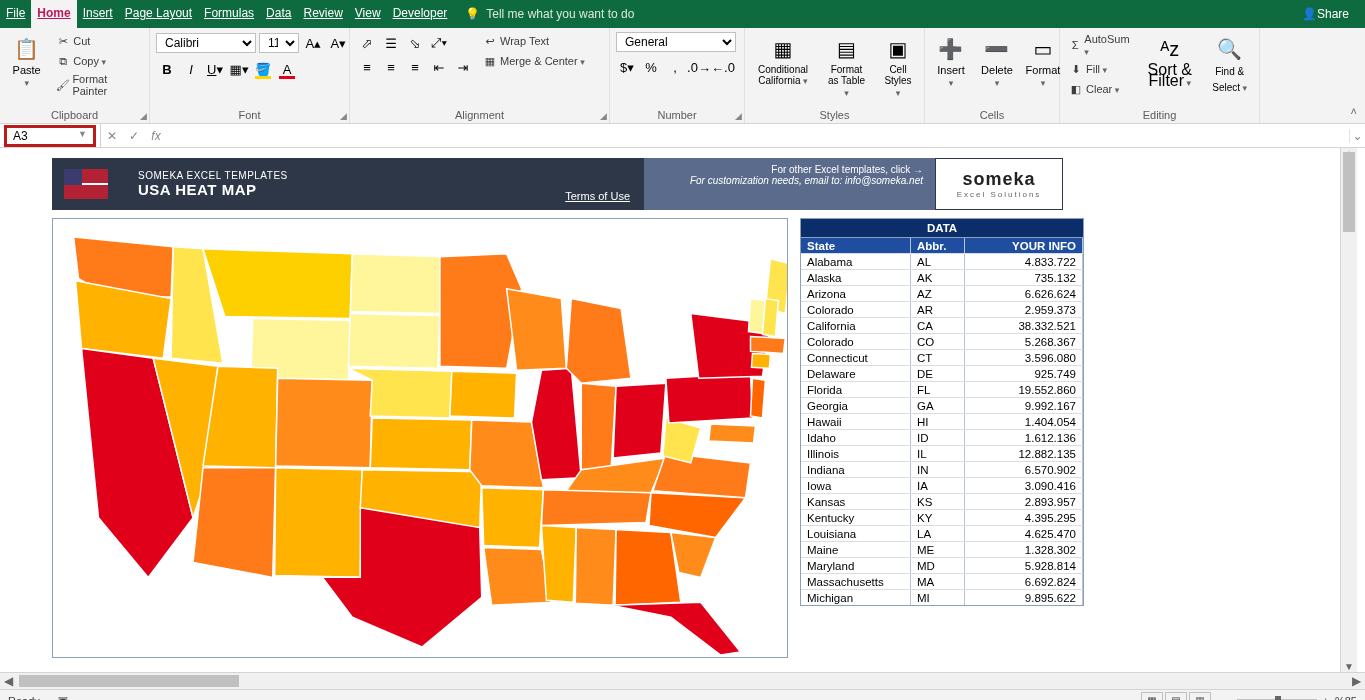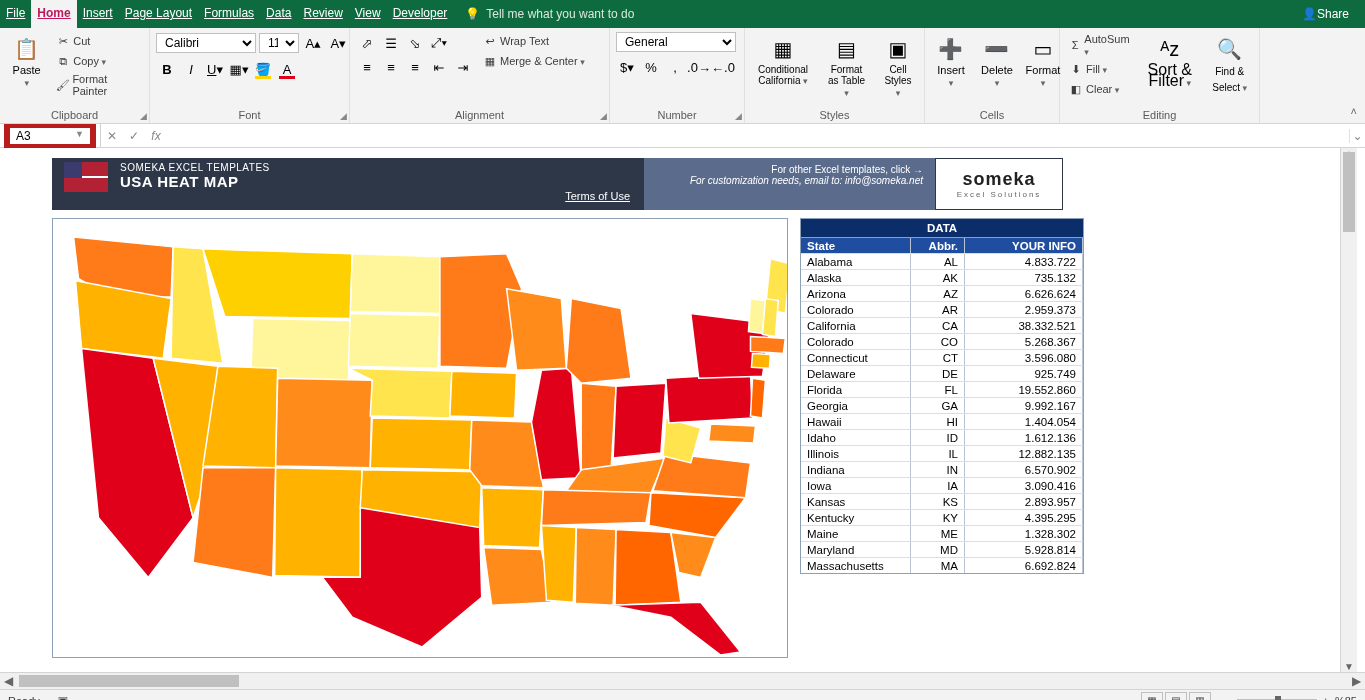--- a/index.html
+++ b/index.html
@@ -32,35 +32,35 @@
 .font-select { border: 1px solid #c0c0c0; background: #fff; font-size: 12px; padding: 1px 4px; }
 .font-name { width: 100px; }
 .font-size { width: 40px; }
 
 .btn-square { width: 22px; height: 22px; display: inline-flex; align-items: center; justify-content: center; border: 1px solid transparent; cursor: pointer; font-size: 13px;}
 
 .collapse-caret { position: absolute; right: 8px; bottom: 6px; font-size: 11px; color: #666; cursor: pointer; }
 
 
 .formula-bar { display: flex; align-items: center; border-bottom: 1px solid #d4d4d4; height: 24px; background: #fff; }
-.name-box { width: 92px; border: 6px solid #b91c1c; margin: 2px 4px; padding: 1px 6px; font-size: 12px; display:flex; align-items:flex-start; justify-content:space-between; }
+.name-box { width: 92px; border: 3px solid #b91c1c; margin: 2px 4px; padding: 1px 6px; font-size: 12px; display:flex; align-items:flex-start; justify-content:space-between; }
 .fx-btn { width: 22px; height: 22px; display: flex; align-items: center; justify-content: center; color: #888; }
 .formula-input { flex: 1; border: none; outline: none; padding: 2px 6px; font-size: 12px; }
 .formula-expand { width: 16px; text-align:center; color:#888; border-left:1px solid #e0e0e0;}
 
 
 .sheet-area { height: 524px; background: #fff; overflow: hidden; position: relative; display:flex;}
 .sheet-content { position: relative; width: 1340px; height: 100%; overflow:hidden;}
 .vscroll { width: 17px; background:#f0f0f0; border-left:1px solid #d4d4d4; position: relative;}
 .vscroll .thumb { position:absolute; top:4px; left:2px; right:2px; height:80px; background:#c0c0c0;}
 .vscroll .arr { position:absolute; left:0; right:0; text-align:center; font-size:10px; color:#666;}
 
 
 .tpl-header { display: flex; margin: 10px 0 0 52px; height: 52px; width: 1033px;}
-.tpl-left { background: #2d3748; color:#fff; display:flex; align-items:flex-start; padding: 4px 12px; width:592px; position:relative;}
+.tpl-left { background: #2d3748; color:#fff; display:flex; align-items:center; padding: 4px 12px; width:592px; position:relative;gap:18px;}
 .flag { width:44px; height:30px; margin-right:12px; background: linear-gradient(to bottom, #b22234 0%, #b22234 46%, #fff 46%, #fff 54%, #b22234 54%); position:relative;}
 .flag::before { content:""; position:absolute; top:0; left:0; width:18px; height:16px; background:#3c3b6e;}
 .tpl-left .sub { font-size:10px; letter-spacing:.5px;}
 .tpl-left .main { font-size:15px; font-weight:bold; letter-spacing:.5px;}
 .tpl-terms { position:absolute; right:14px; bottom:8px; font-size:11px; text-decoration:underline; color:#fff;}
 .tpl-mid { background:#5b6b8c; color:#fff; width:291px; padding:6px 12px; text-align:right; font-size:10px; font-style:italic;}
 .tpl-mid .line1 { font-style:normal;}
 .tpl-logo { width:128px; background:#fff; border:1px solid #2d3748; display:flex; flex-direction:column; align-items:center; justify-content:center;}
 .tpl-logo .brand { font-size:18px; font-weight:bold; letter-spacing:1px; color:#222;}
 .tpl-logo .tag { font-size:8px; letter-spacing:2px; color:#666;}
@@ -75,21 +75,21 @@
 
 .map-panel { position:absolute; left:52px; top:70px; width:736px; height:440px; border:1px solid #8ea0b8;}
 .map-panel svg { width:100%; height:100%;}
 
 
 .data-table { position:absolute; left:800px; top:70px; width:284px; border:1px solid #8ea0b8; font-size:11.5px;}
 .data-title { background:#0b2e6b; color:#fff; text-align:center; font-weight:bold; padding:3px 0; border-bottom:1px solid #8ea0b8;}
 .data-head { display:flex; background:#1f4ea1; color:#fff; font-weight:bold;}
 .data-head div, .data-row div { padding:1.5px 6px; border-right:1px solid #b8c4d4;}
 .col-state { width:110px;}
-.col-abbr { width:54px; text-align:right;}
+.col-abbr { width:54px; text-align:left;}
 .col-info { width:118px; text-align:right;}
 .data-row { display:flex; background:#fff; border-top:1px solid #d8dee8;}
 .data-row .col-state { text-align:left;}
 
 
 .hscroll { height:17px; background:#f0f0f0; border-top:1px solid #d4d4d4; display:flex; align-items:center;}
 .hscroll .arr{ width:17px; text-align:center; color:#666;}
 .hscroll .track{ flex:1; position:relative; height:100%;}
 .hscroll .thumb{ position:absolute; left:2px; top:2px; bottom:2px; width:220px; background:#c0c0c0;}
 
@@ -467,33 +467,43 @@
             <div class="col-state">Kansas</div>
             <div class="col-abbr">KS</div>
             <div class="col-info">2.893.957</div>
           </div>
           <div class="data-row">
             <div class="col-state">Kentucky</div>
             <div class="col-abbr">KY</div>
             <div class="col-info">4.395.295</div>
           </div>
           <div class="data-row">
+            <div class="col-state">Louisiana</div>
+            <div class="col-abbr">LA</div>
+            <div class="col-info">4.625.470</div>
+          </div>
+          <div class="data-row">
             <div class="col-state">Maine</div>
             <div class="col-abbr">ME</div>
             <div class="col-info">1.328.302</div>
           </div>
           <div class="data-row">
             <div class="col-state">Maryland</div>
             <div class="col-abbr">MD</div>
             <div class="col-info">5.928.814</div>
           </div>
           <div class="data-row">
             <div class="col-state">Massachusetts</div>
             <div class="col-abbr">MA</div>
             <div class="col-info">6.692.824</div>
+          </div>
+          <div class="data-row">
+            <div class="col-state">Michigan</div>
+            <div class="col-abbr">MI</div>
+            <div class="col-info">9.895.622</div>
           </div>
         </div>
     </div>
   </div>
   <div class="vscroll">
     <div class="arr" style="top:0">▲</div>
     <div class="thumb"></div>
     <div class="arr" style="bottom:0">▼</div>
   </div>
 </div>

